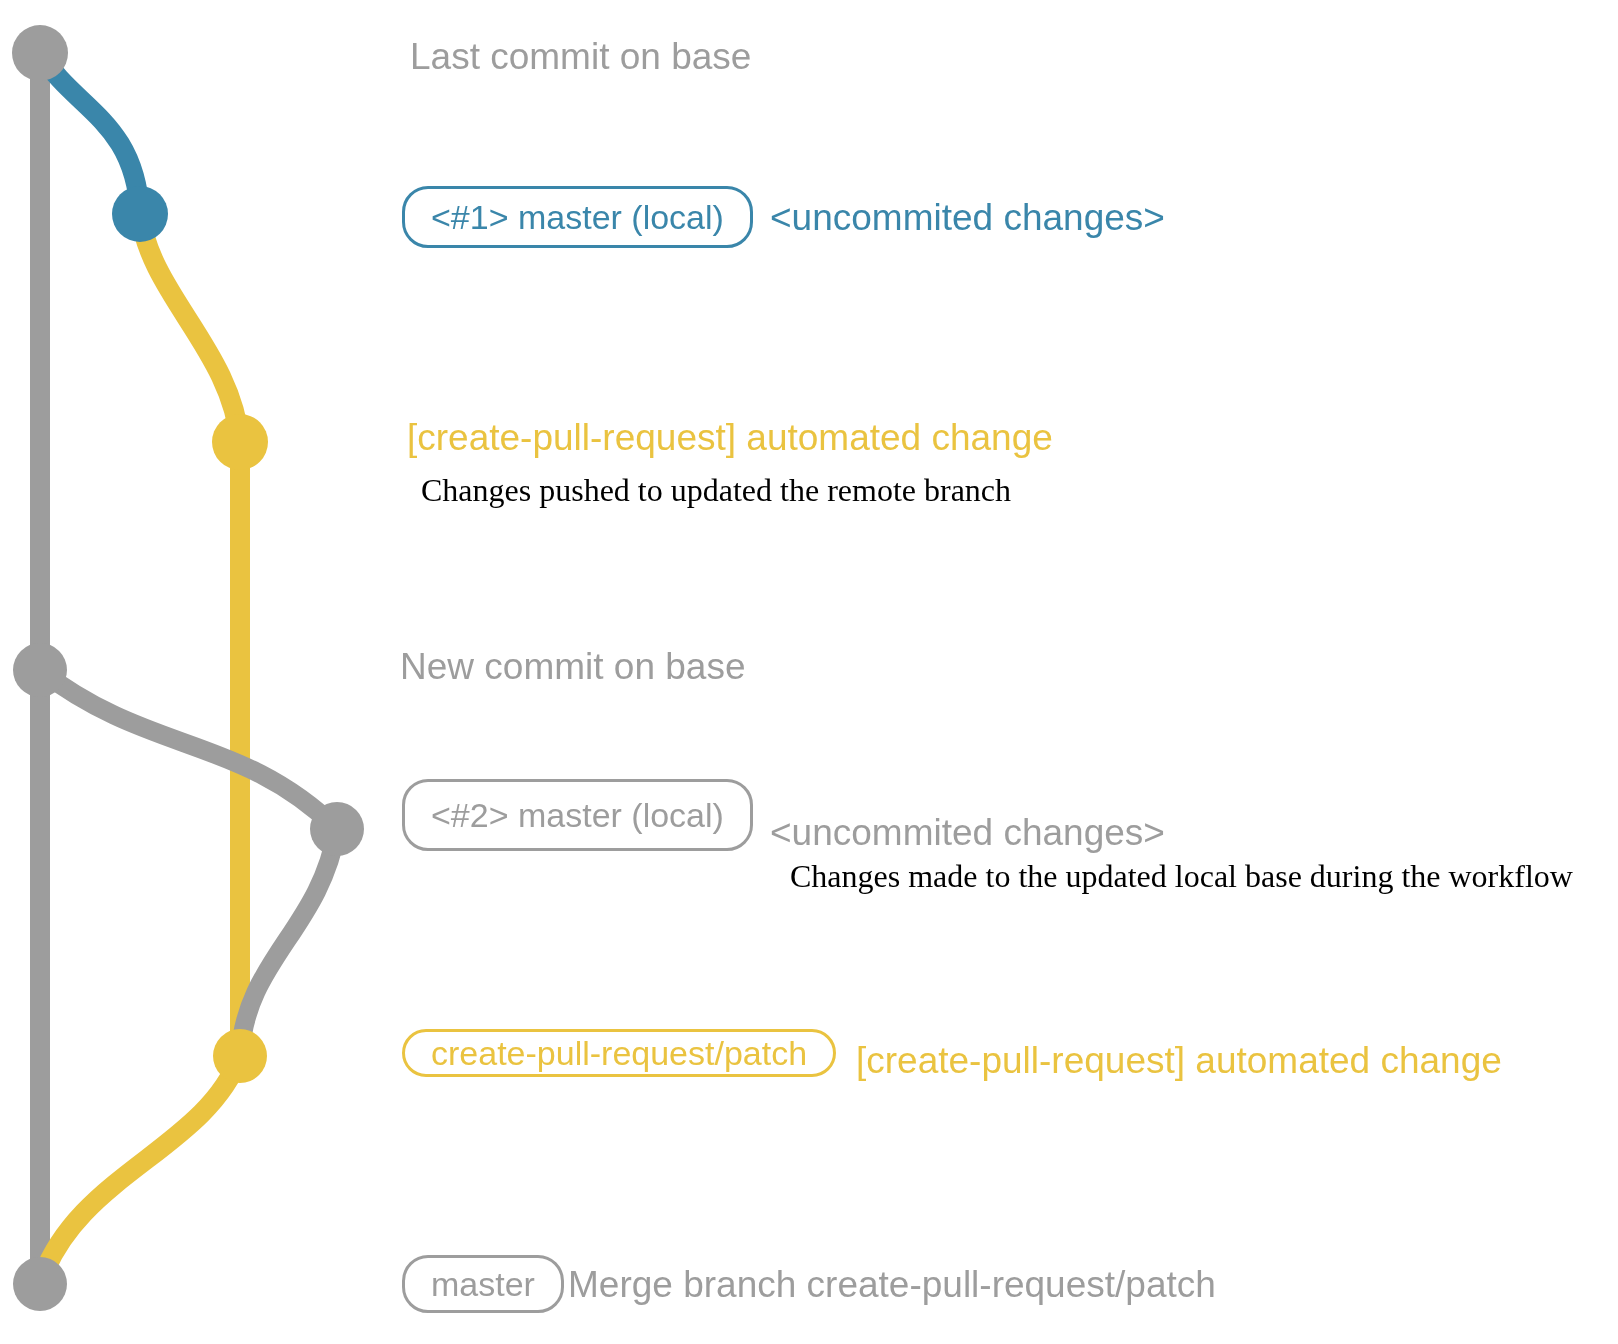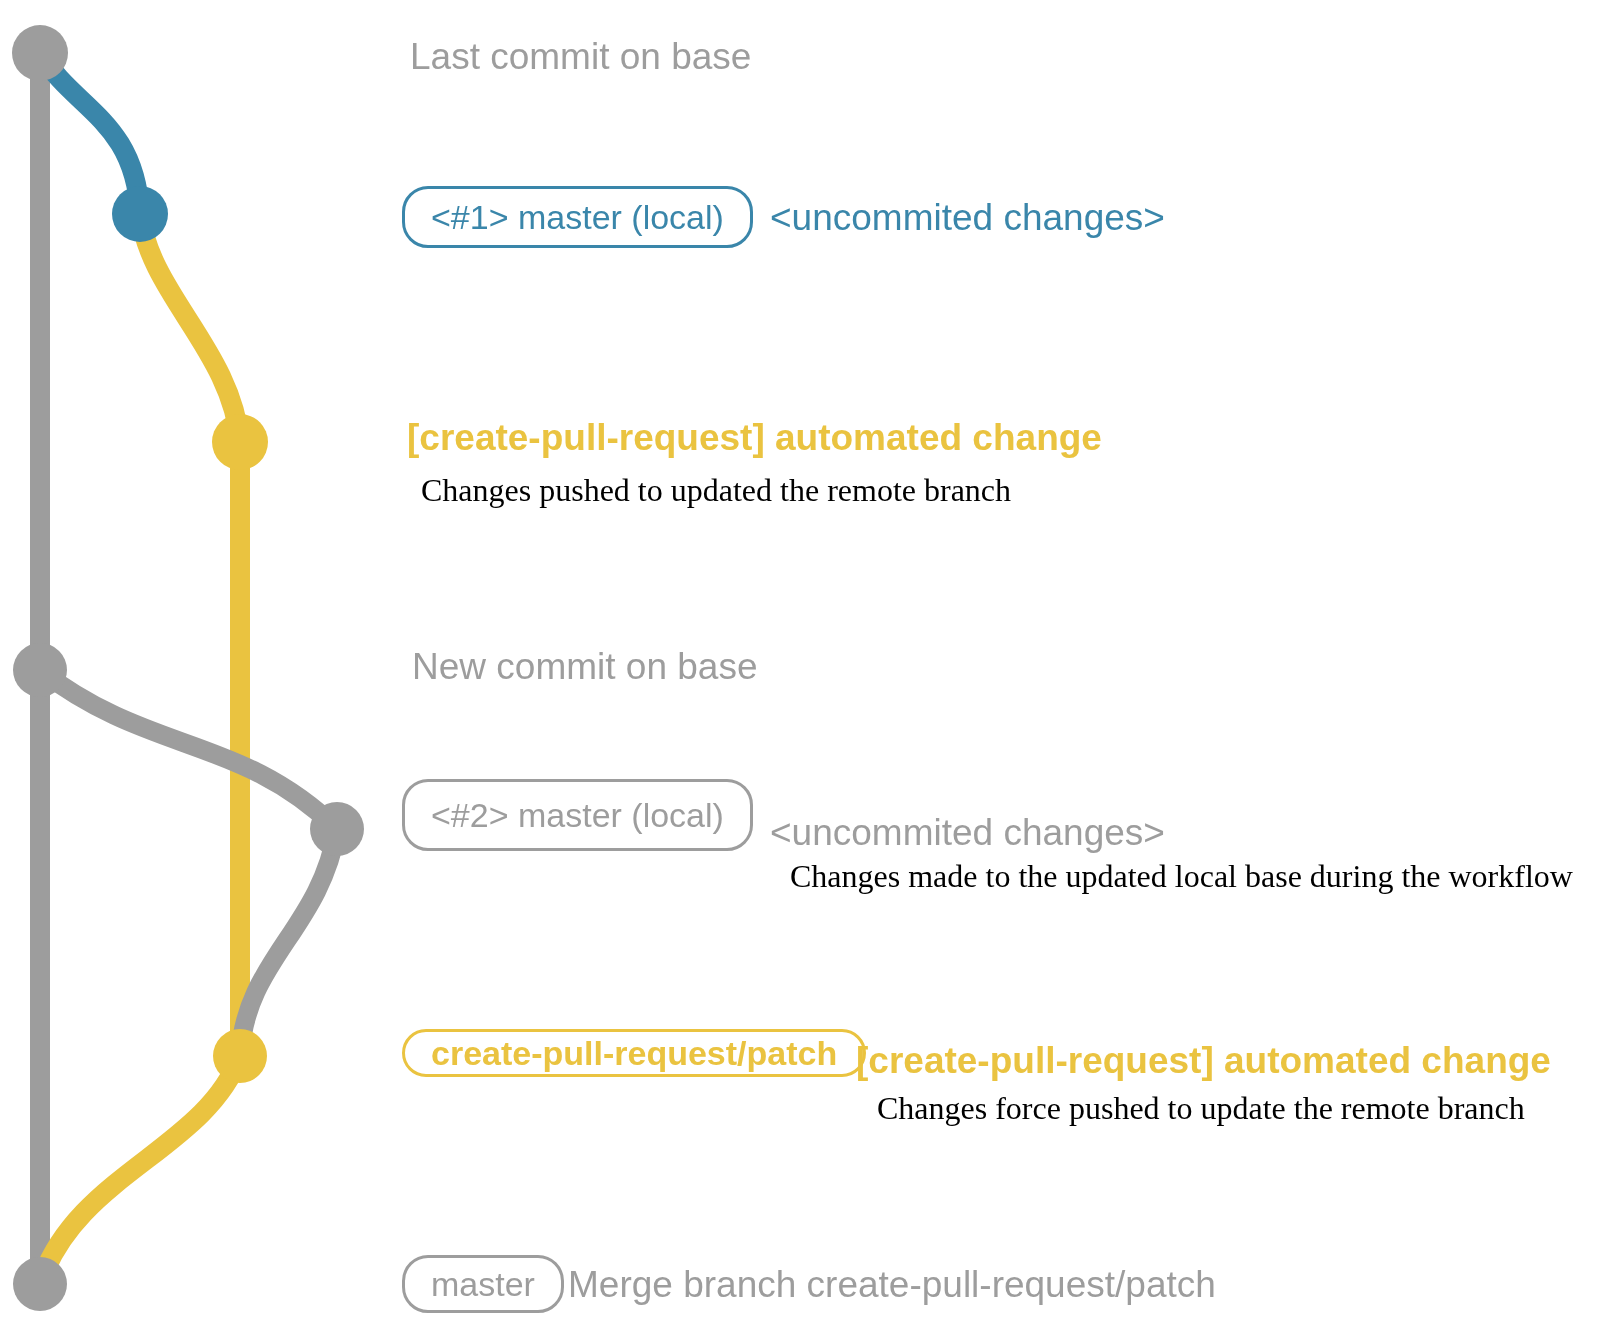--- a/index.html
+++ b/index.html
@@ -15,21 +15,21 @@
 
   .stroke-base   { stroke: var(--base);   fill: none; }
   .stroke-local  { stroke: var(--local);  fill: none; }
   .stroke-remote { stroke: var(--remote); fill: none; }
   .fill-base     { fill: var(--base);   stroke: none; }
   .fill-local    { fill: var(--local);  stroke: none; }
   .fill-remote   { fill: var(--remote); stroke: none; }
 
   .c-base   { color: var(--base); }
   .c-local  { color: var(--local); }
-  .c-remote { color: var(--remote); font-weight: bold; }
+  .c-remote { color: var(--remote); }
   .c-ann    { color: var(--annotation); }
 
   .abs { position: absolute; white-space: nowrap; line-height: 1; }
 
   .node-label { font-size: 37px; }
   .msg        { font-size: 37px; }
   .ann {
     font-family: "Liberation Serif", serif;
     font-size: 32px;
   }
@@ -72,26 +72,25 @@
   </svg>
 
   <div class="abs node-label c-base" style="left:410px; top:38px;">Last commit on base</div>
 
   <div class="badge c-local" style="left:402px; top:186px; height:62px;">&lt;#1&gt; master (local)</div>
   <div class="abs msg c-local" style="left:770px; top:199px;">&lt;uncommited changes&gt;</div>
 
   <div class="abs msg c-remote" style="left:407px; top:419px;">[create-pull-request] automated change</div>
   <div class="abs ann c-ann" style="left:421px; top:474px;">Changes pushed to updated the remote branch</div>
 
-  <div class="abs node-label c-base" style="left:412px; top:648px;">New commit on base</div>
+  <div class="abs node-label c-base" style="left:400px; top:648px;">New commit on base</div>
 
   <div class="badge c-base" style="left:402px; top:779px; height:72px;">&lt;#2&gt; master (local)</div>
   <div class="abs msg c-base" style="left:770px; top:814px;">&lt;uncommited changes&gt;</div>
   <div class="abs ann c-ann" style="left:790px; top:860px;">Changes made to the updated local base during the workflow</div>
 
   <div class="badge c-remote" style="left:402px; top:1029px; height:48px;">create-pull-request/patch</div>
   <div class="abs msg c-remote" style="left:856px; top:1042px;">[create-pull-request] automated change</div>
-  <div class="abs ann c-ann" style="left:877px; top:1092px;">Changes force pushed to update the remote branch</div>
 
   <div class="badge c-base" style="left:402px; top:1255px; height:58px;">master</div>
   <div class="abs msg c-base" style="left:568px; top:1266px;">Merge branch create-pull-request/patch</div>
 
 </div>
 
 </body></html>

